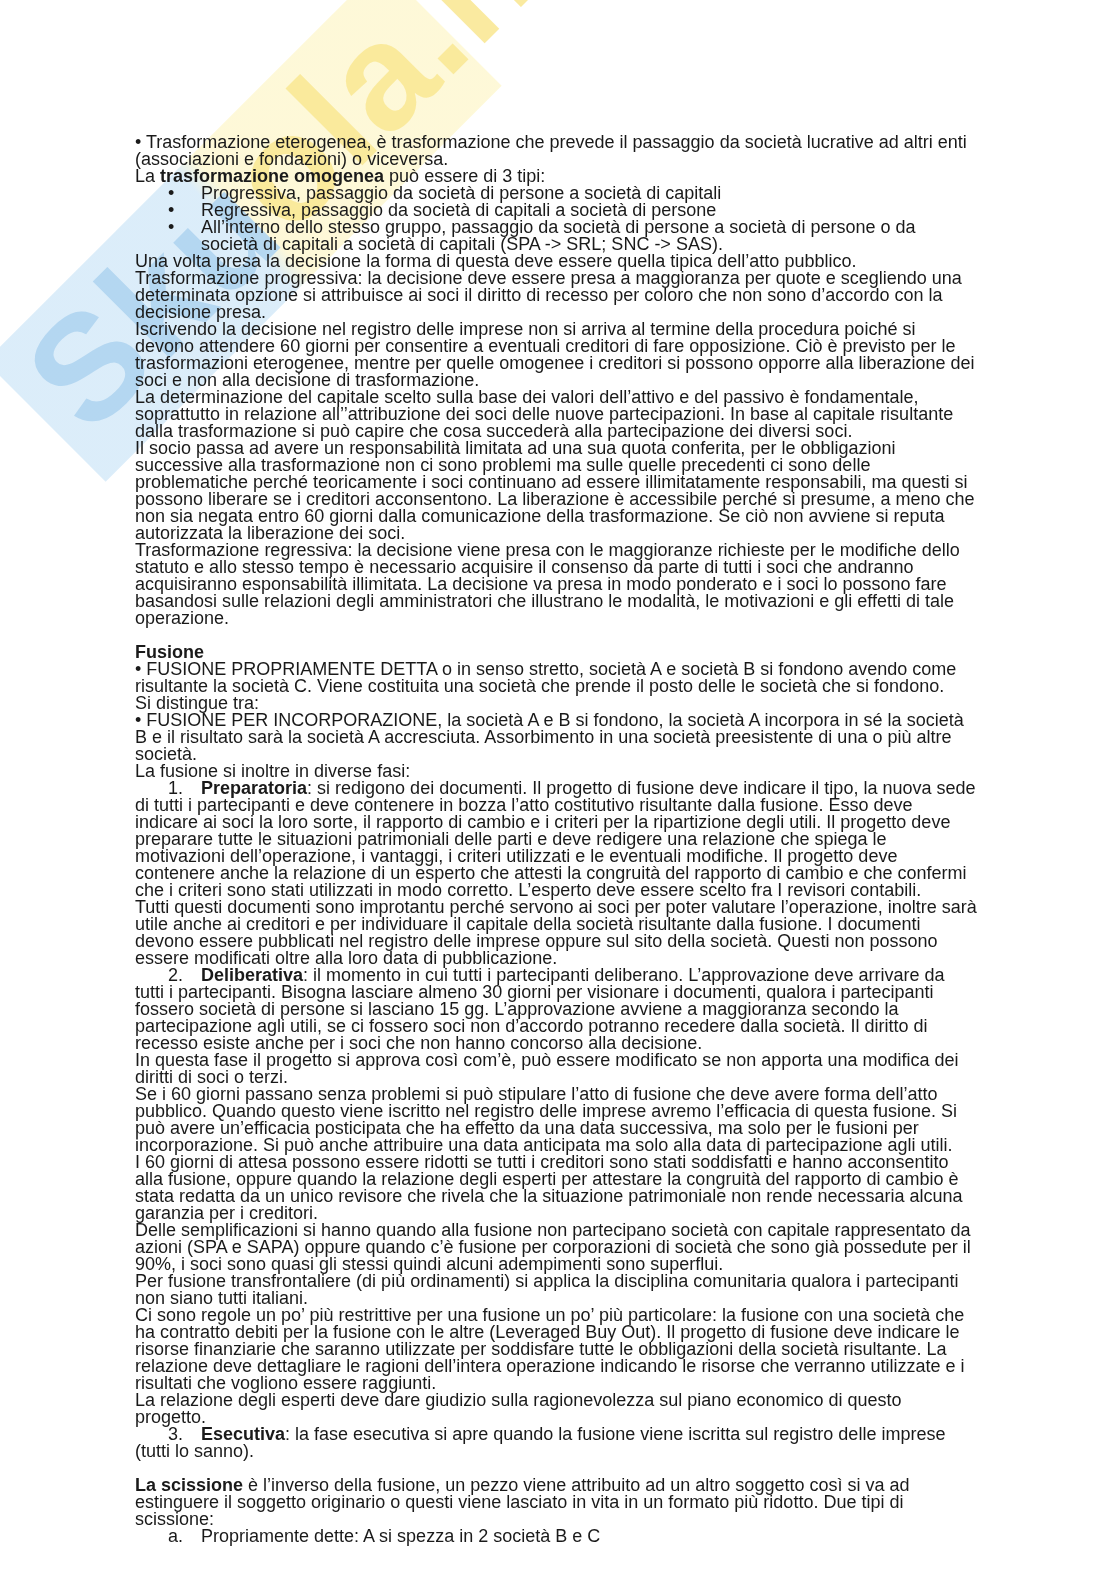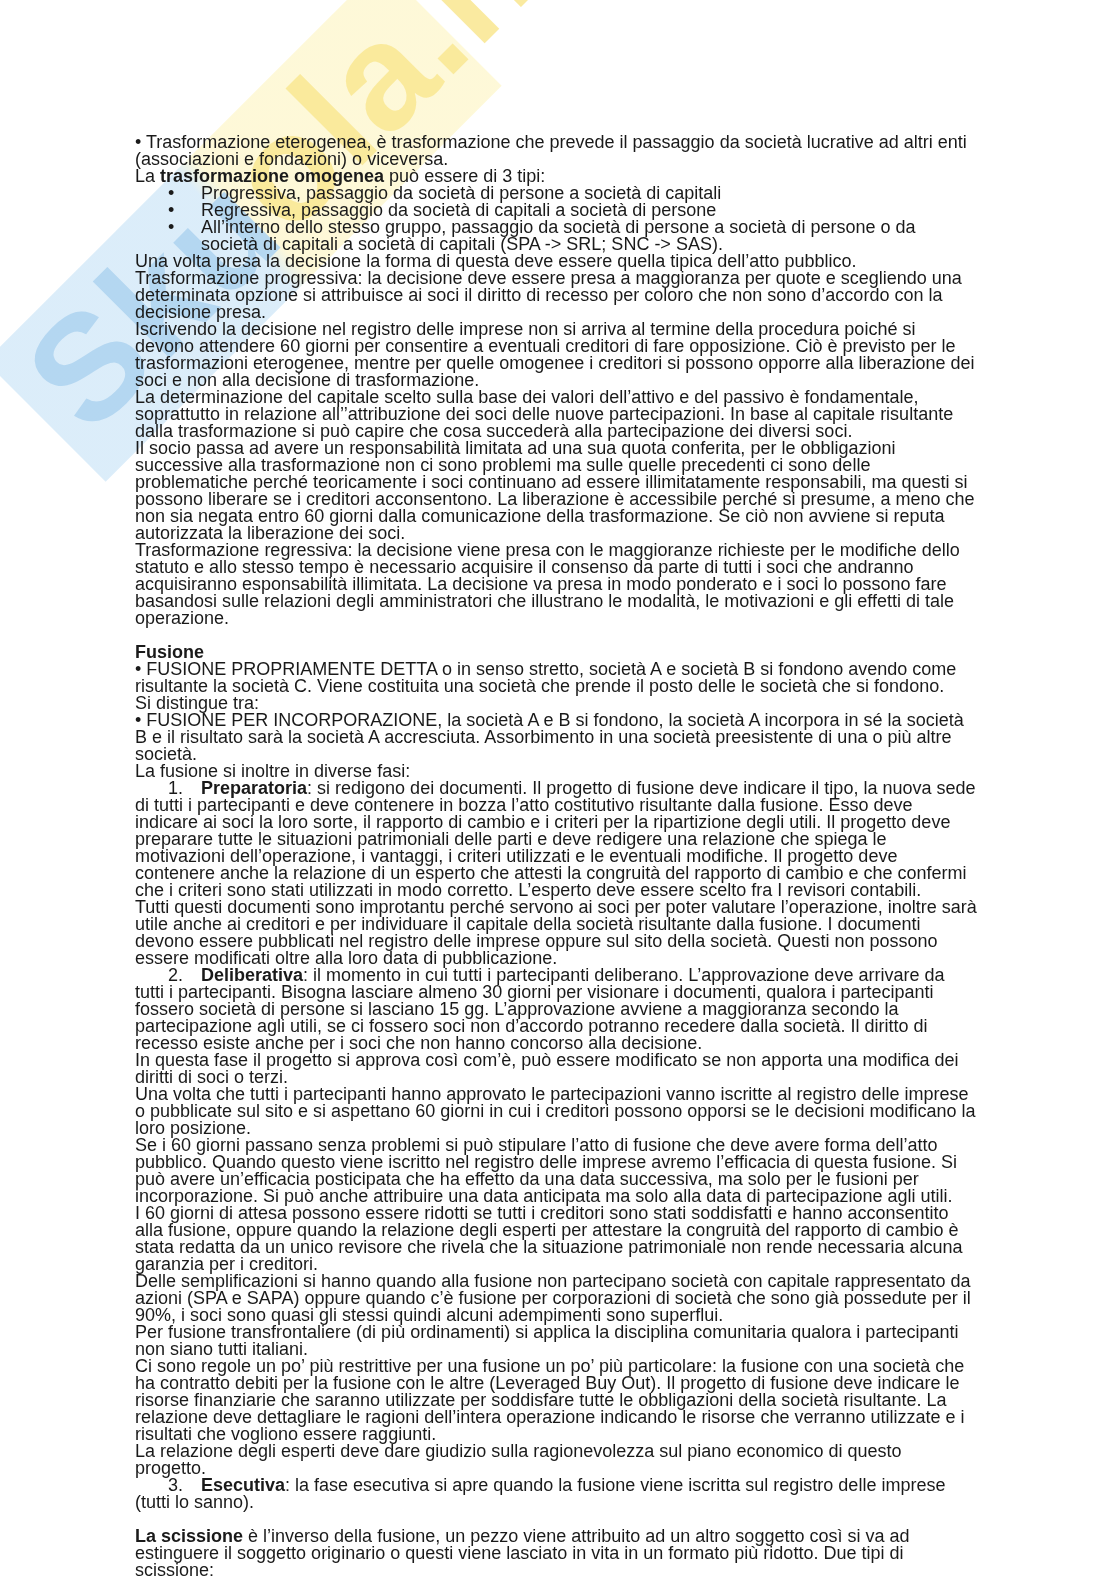--- a/index.html
+++ b/index.html
@@ -60,21 +60,20 @@
     <p>La fusione si inoltre in diverse fasi:</p>
 
     <div>
       <p class="indented-first" style="position:relative;"><span style="position:absolute; left:33px; text-indent:0;">1.</span><b>Preparatoria</b><span>: si redigono dei documenti. Il progetto di fusione deve indicare il tipo, la nuova sede di tutti i partecipanti e deve contenere in bozza l’atto costitutivo risultante dalla fusione. Esso deve indicare ai soci la loro sorte, il rapporto di cambio e i criteri per la ripartizione degli utili. Il progetto deve preparare tutte le situazioni patrimoniali delle parti e deve redigere una relazione che spiega le motivazioni dell’operazione, i vantaggi, i criteri utilizzati e le eventuali modifiche. Il progetto deve contenere anche la relazione di un esperto che attesti la congruità del rapporto di cambio e che confermi che i criteri sono stati utilizzati in modo corretto. L’esperto deve essere scelto fra I revisori contabili.</span></p>
       <p>Tutti questi documenti sono improtantu perché servono ai soci per poter valutare l’operazione, inoltre sarà utile anche ai creditori e per individuare il capitale della società risultante dalla fusione. I documenti devono essere pubblicati nel registro delle imprese oppure sul sito della società. Questi non possono essere modificati oltre alla loro data di pubblicazione.</p>
     </div>
 
     <div>
       <p class="indented-first" style="position:relative;"><span style="position:absolute; left:33px; text-indent:0;">2.</span><b>Deliberativa</b><span>: il momento in cui tutti i partecipanti deliberano. L’approvazione deve arrivare da tutti i partecipanti. Bisogna lasciare almeno 30 giorni per visionare i documenti, qualora i partecipanti fossero società di persone si lasciano 15 gg. L’approvazione avviene a maggioranza secondo la partecipazione agli utili, se ci fossero soci non d’accordo potranno recedere dalla società. Il diritto di recesso esiste anche per i soci che non hanno concorso alla decisione.</span></p>
       <p>In questa fase il progetto si approva così com’è, può essere modificato se non apporta una modifica dei diritti di soci o terzi.</p>
-      <p>Una volta che tutti i partecipanti hanno approvato le partecipazioni vanno iscritte al registro delle imprese o pubblicate sul sito e si aspettano 60 giorni in cui i creditori possono opporsi se le decisioni modificano la loro posizione.</p>
       <p>Se i 60 giorni passano senza problemi si può stipulare l’atto di fusione che deve avere forma dell’atto pubblico. Quando questo viene iscritto nel registro delle imprese avremo l’efficacia di questa fusione. Si può avere un’efficacia posticipata che ha effetto da una data successiva, ma solo per le fusioni per incorporazione. Si può anche attribuire una data anticipata ma solo alla data di partecipazione agli utili.</p>
       <p>I 60 giorni di attesa possono essere ridotti se tutti i creditori sono stati soddisfatti e hanno acconsentito alla fusione, oppure quando la relazione degli esperti per attestare la congruità del rapporto di cambio è stata redatta da un unico revisore che rivela che la situazione patrimoniale non rende necessaria alcuna garanzia per i creditori.</p>
       <p>Delle semplificazioni si hanno quando alla fusione non partecipano società con capitale rappresentato da azioni (SPA e SAPA) oppure quando c’è fusione per corporazioni di società che sono già possedute per il 90%, i soci sono quasi gli stessi quindi alcuni adempimenti sono superflui.</p>
       <p>Per fusione transfrontaliere (di più ordinamenti) si applica la disciplina comunitaria qualora i partecipanti non siano tutti italiani.</p>
       <p>Ci sono regole un po’ più restrittive per una fusione un po’ più particolare: la fusione con una società che ha contratto debiti per la fusione con le altre (Leveraged Buy Out). Il progetto di fusione deve indicare le risorse finanziarie che saranno utilizzate per soddisfare tutte le obbligazioni della società risultante. La relazione deve dettagliare le ragioni dell’intera operazione indicando le risorse che verranno utilizzate e i risultati che vogliono essere raggiunti.</p>
       <p>La relazione degli esperti deve dare giudizio sulla ragionevolezza sul piano economico di questo progetto.</p>
     </div>
 
     <div>
       <p class="indented-first" style="position:relative;"><span style="position:absolute; left:33px; text-indent:0;">3.</span><b>Esecutiva</b><span>: la fase esecutiva si apre quando la fusione viene iscritta sul registro delle imprese (tutti lo sanno).</span></p>

